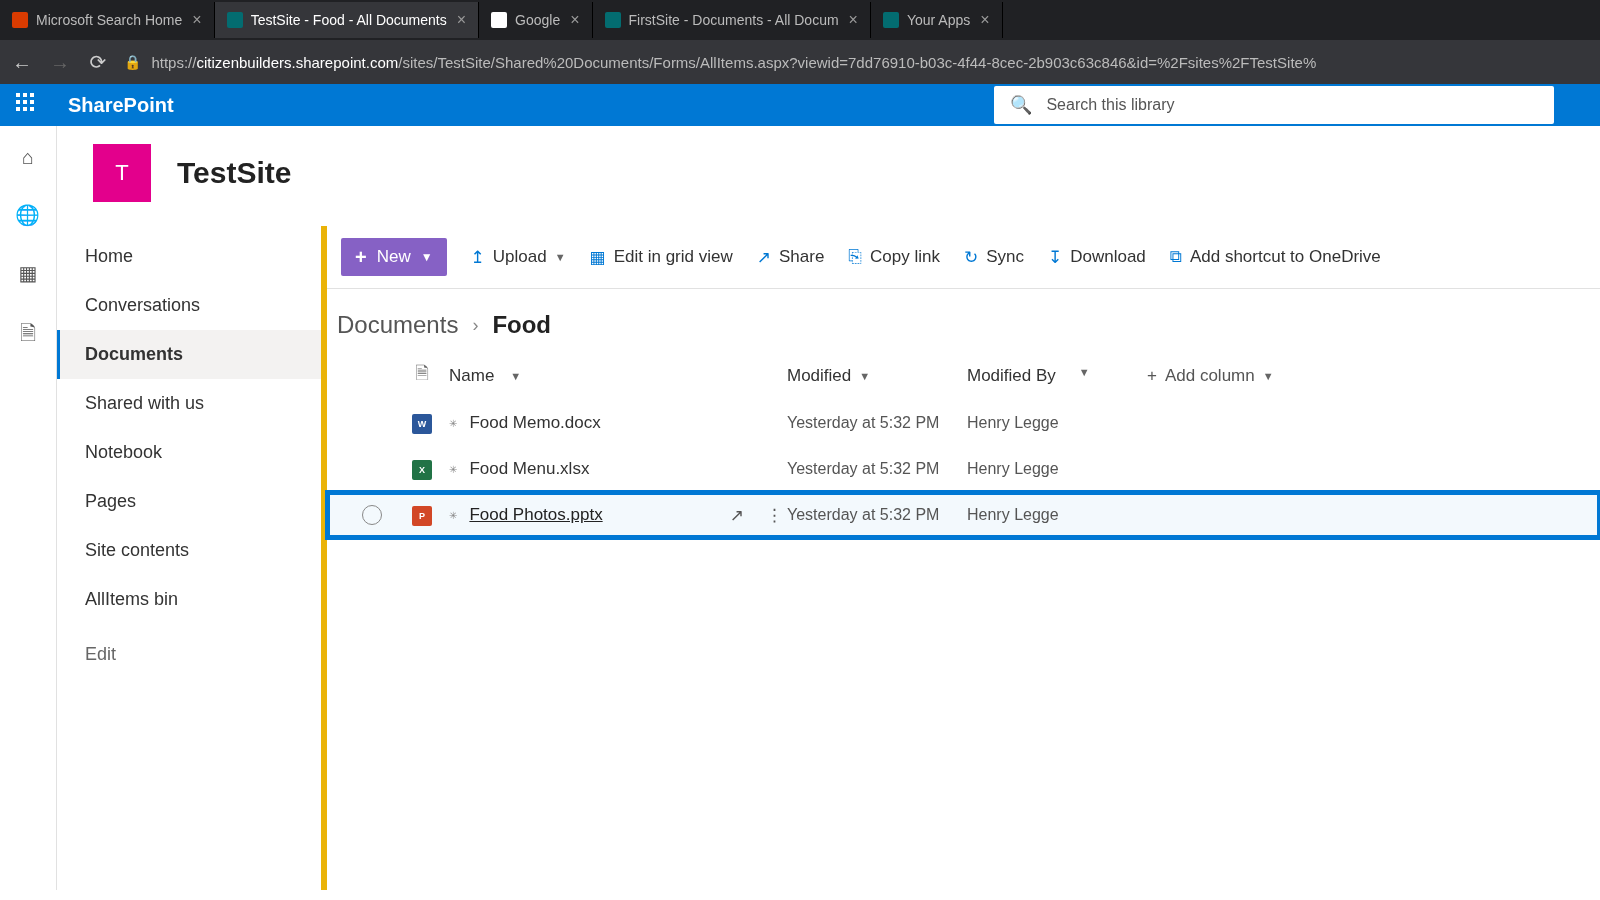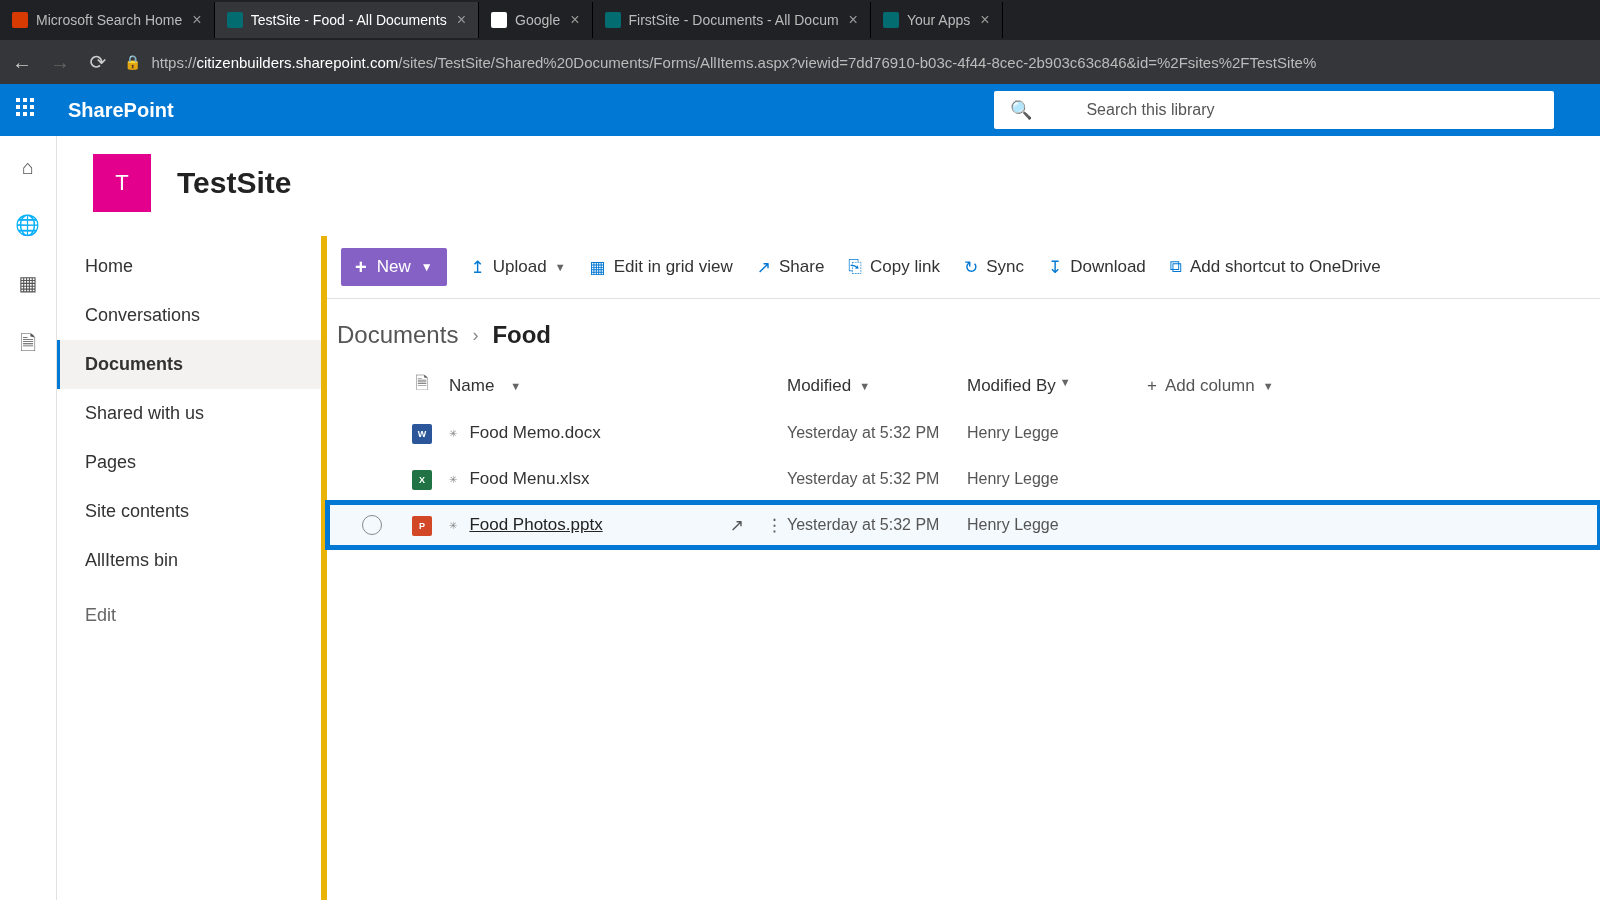--- a/index.html
+++ b/index.html
@@ -14,27 +14,27 @@
 .tab-close { margin-left: 10px; color: #999; font-size: 16px; flex-shrink: 0; }
 .addr-bar { background: #35363a; height: 44px; display: flex; align-items: center; padding: 0 10px; gap: 14px; }
 .nav-btn { color: #ccc; font-size: 20px; width: 24px; text-align: center; }
 .nav-btn.disabled { color: #666; }
 .addr-field { flex: 1; display: flex; align-items: center; color: #bbb; font-size: 15px; gap: 10px; }
 .addr-lock { color: #9aa0a6; font-size: 14px; }
 .addr-url { white-space: nowrap; overflow: hidden; }
 .addr-url .host { color: #fff; }
 
 
-.suite-bar { background: #0078d4; height: 52px; display: flex; align-items: center; padding: 8px 16px; color: #fff; }
+.suite-bar { background: #0078d4; height: 42px; display: flex; align-items: center; padding: 8px 16px; color: #fff; }
 .waffle { width: 24px; height: 24px; display: grid; grid-template-columns: repeat(3,4px); grid-template-rows: repeat(3,4px); gap: 3px; margin-right: 28px; }
 .waffle div { background: #fff; }
 .suite-title { font-size: 20px; font-weight: 600; }
 .suite-search { margin-left: auto; margin-right: 30px; background: #fff; border-radius: 2px; height: 38px; width: 560px; display: flex; align-items: center; padding: 0 16px; gap: 14px; }
 .suite-search .icon { color: #0078d4; font-size: 18px; }
-.suite-search .ph { color: #555; font-size: 16px; margin-left: 40px; }
+.suite-search .ph { color: #555; font-size: 16px; }
 
 
 .shell { display: flex; height: calc(900px - 40px - 44px - 52px); }
 .rail { width: 57px; border-right: 1px solid #e1e1e1; display: flex; flex-direction: column; align-items: center; padding-top: 20px; gap: 34px; color: #555; font-size: 20px; }
 
 .content { flex: 1; display: flex; flex-direction: column; }
 
 .site-header { display: flex; align-items: center; padding: 18px 36px 24px 36px; gap: 26px; }
 .site-logo { width: 58px; height: 58px; background: #e3008c; color: #fff; display: flex; align-items: center; justify-content: center; font-size: 22px; }
 .site-name { font-size: 30px; font-weight: 600; color: #222; }
@@ -59,21 +59,21 @@
 .breadcrumb { display: flex; align-items: center; gap: 14px; padding: 22px 10px 12px 10px; font-size: 24px; color: #555; }
 .breadcrumb .crumb { color: #555; }
 .breadcrumb .current { color: #222; font-weight: 600; }
 .breadcrumb .sep { color: #888; font-size: 18px; }
 
 .list-header { display: flex; align-items: center; padding: 10px 10px; color: #333; font-size: 17px; }
 .col-sel { width: 70px; }
 .col-icon { width: 30px; text-align: center; color: #666; }
 .col-name { width: 350px; padding-left: 12px; display: flex; align-items: center; gap: 16px; }
 .col-mod { width: 180px; display: flex; align-items: center; gap: 8px; }
-.col-by { width: 180px; display: flex; align-items: flex-start; gap: 4px; }
+.col-by { width: 180px; display: flex; align-items: flex-start; gap: 23px; }
 .col-add { width: 180px; display: flex; align-items: center; gap: 8px; color: #555; }
 .hdr-chev { font-size: 11px; color: #666; }
 
 .row { display: flex; align-items: center; padding: 12px 10px; font-size: 17px; color: #333; }
 .row .col-sel { display: flex; justify-content: center; }
 .row .sel-circle { width: 20px; height: 20px; border: 1px solid #888; border-radius: 50%; visibility: hidden; }
 .row .file-icon { width: 20px; height: 20px; border-radius: 2px; display: inline-flex; align-items: center; justify-content: center; color: #fff; font-size: 9px; font-weight: bold; }
 .fi-word { background: #2b579a; }
 .fi-excel { background: #217346; }
 .fi-ppt { background: #d24726; }
@@ -163,20 +163,21 @@
       <div class="site-logo">T</div>
       <div class="site-name">TestSite</div>
     </div>
 
     <div class="body-split">
       <nav class="leftnav" id="leftnav">
           <a href="#">Home</a>
           <a href="#">Conversations</a>
           <a href="#" class="active">Documents</a>
           <a href="#">Shared with us</a>
+          <a href="#">Notebook</a>
           <a href="#">Pages</a>
           <a href="#">Site contents</a>
           <a href="#">AllItems bin</a>
           <a href="#" class="edit">Edit</a>
         </nav>
 
       <div class="main">
         <div class="cmdbar">
           <div class="new-btn">
             <span class="plus">+</span>

